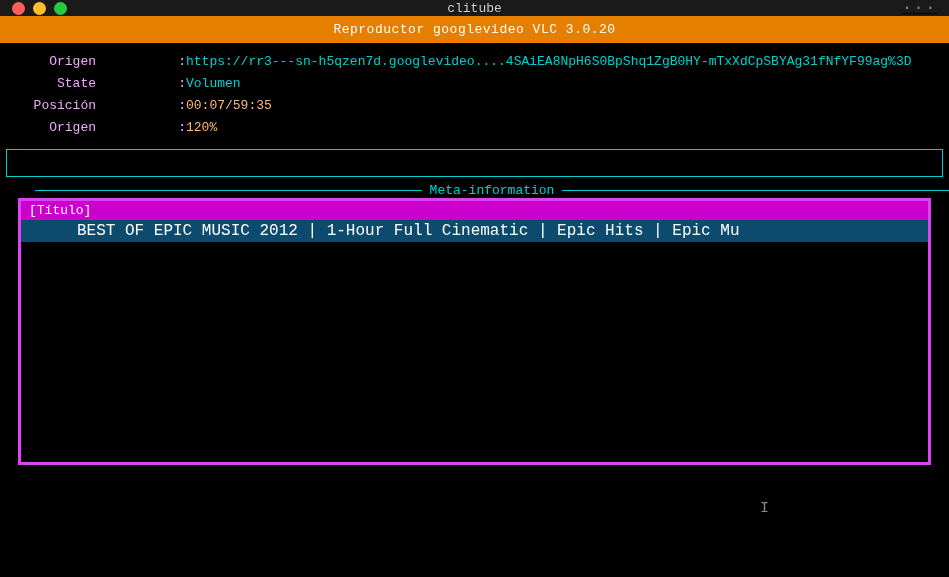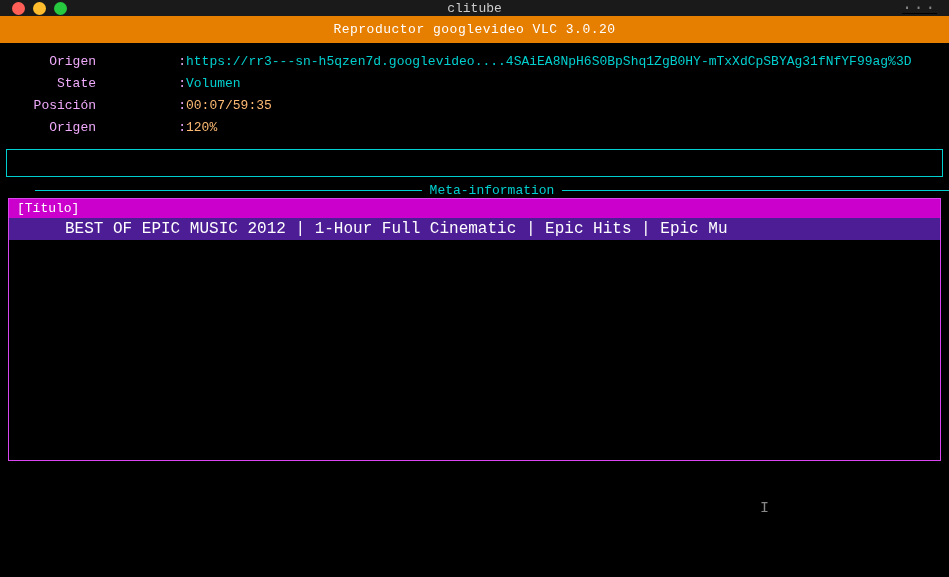--- a/index.html
+++ b/index.html
@@ -110,23 +110,23 @@
       padding-left: 35px;
     }
     .meta-header-line {
       flex: 1;
       height: 1px;
       background: #00cfcf;
     }
 
     
     .meta-list {
-      margin: 0 8px;
-      border: 1px solid #d946ef;
-      background: #4c1d95;
+      margin: 0 18px;
+      border: 3px solid #d946ef;
+      background: #0c4a6e;
     }
     .meta-item-selected {
       background: #cc00cc;
       color: #fff;
       padding: 2px 8px;
       font-size: 13px;
     }
     .meta-item-value {
       color: #fff;
       padding: 2px 8px 2px 56px;

